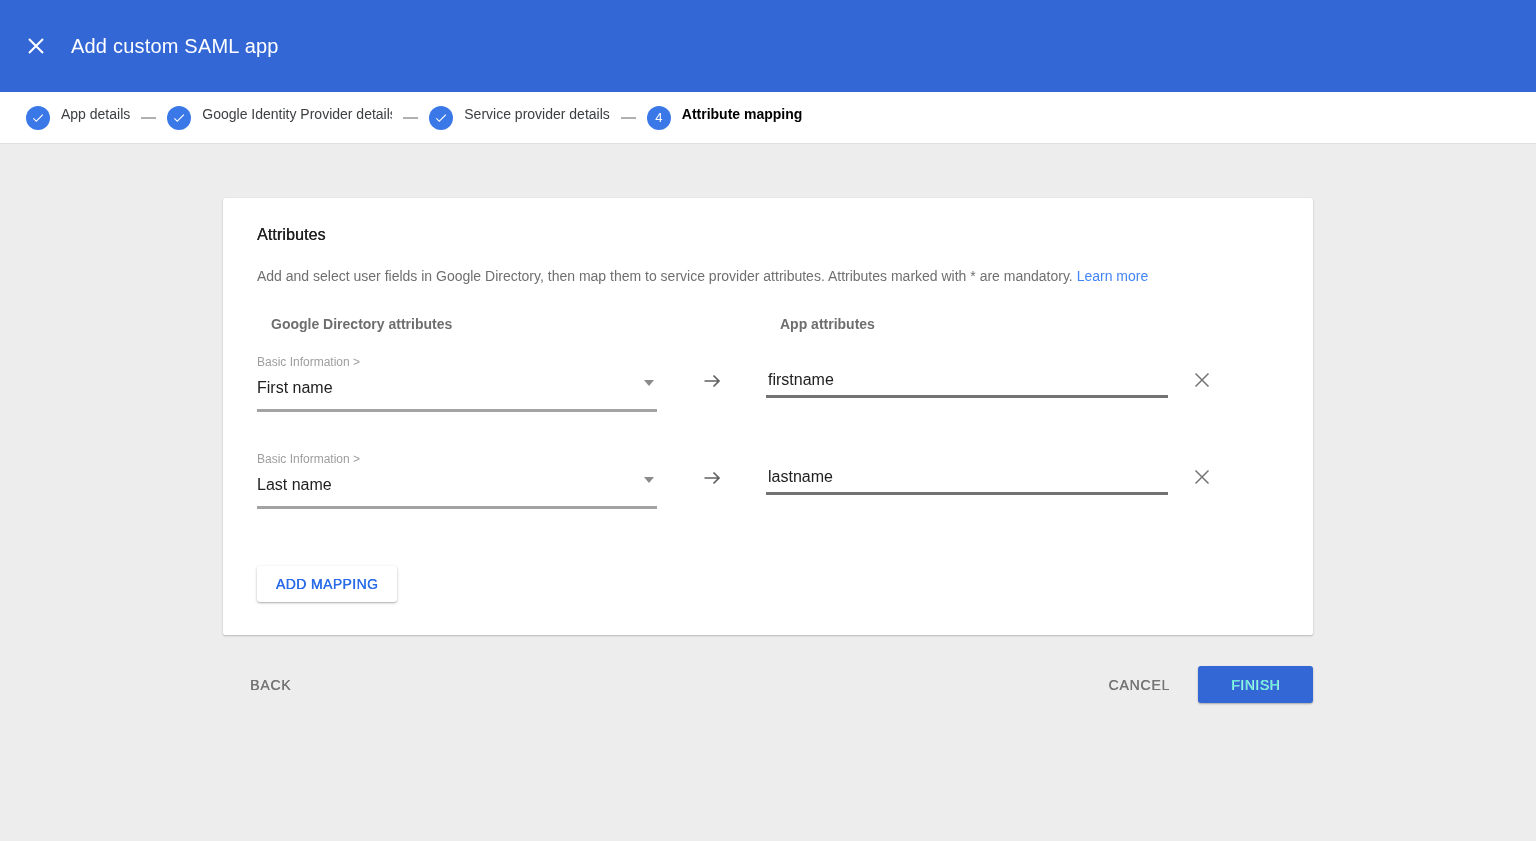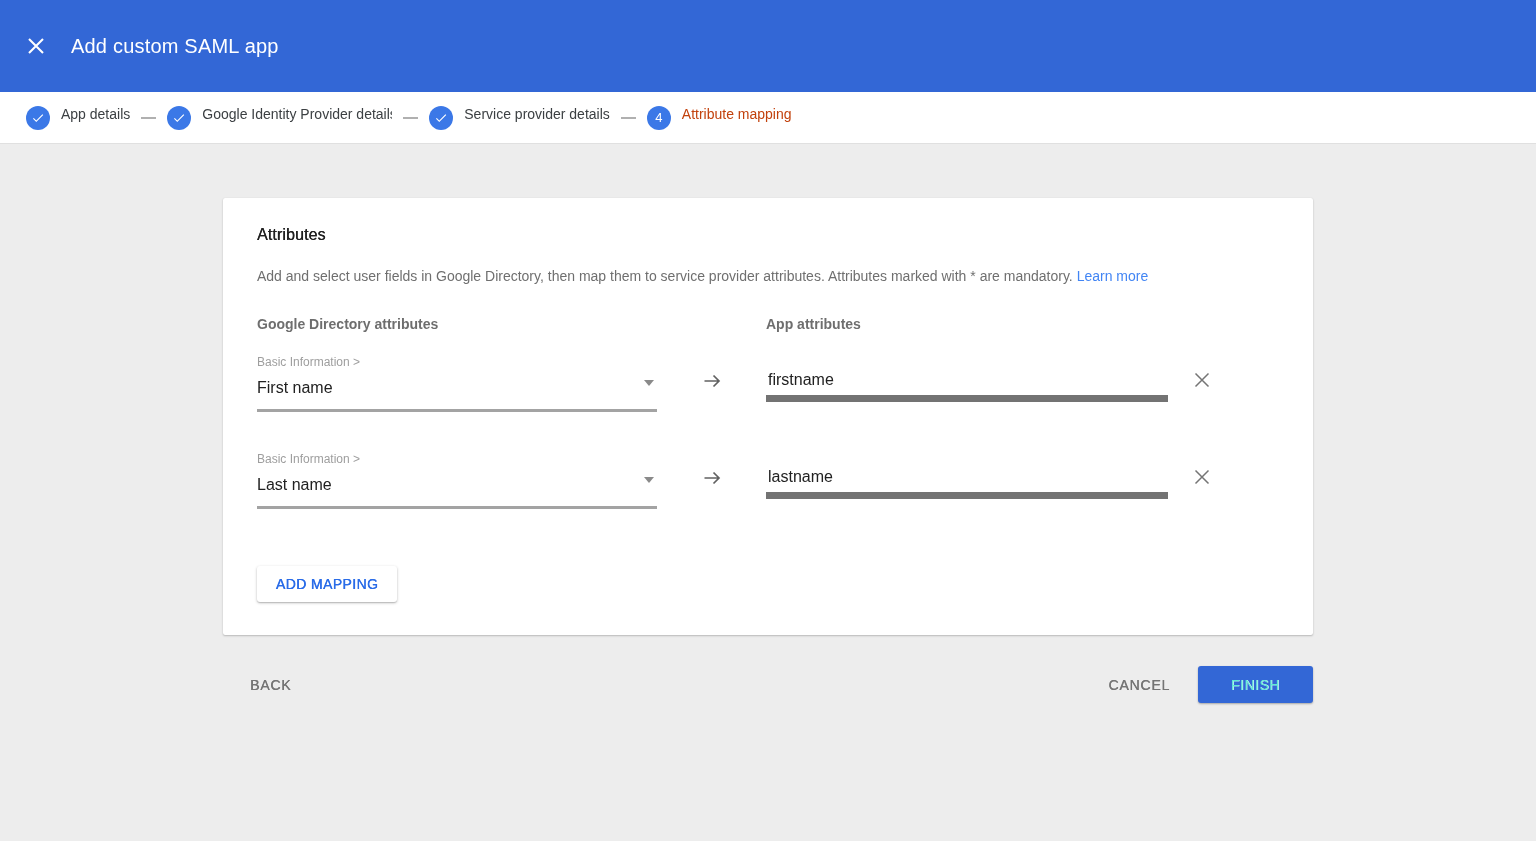--- a/index.html
+++ b/index.html
@@ -10,43 +10,43 @@
   .appbar { height:92px; background:#3367d6; display:flex; align-items:center; padding:0 25px; }
   .close-btn { width:22px; height:22px; cursor:pointer; display:flex; align-items:center; justify-content:center; }
   .appbar-title { color:#fff; font-size:20px; font-weight:400; margin-left:24px; letter-spacing:.2px; }
 
   .stepper { height:52px; background:#fff; display:flex; align-items:center; padding:0 26px; border-bottom:1px solid #e0e0e0; }
   .step { display:flex; align-items:flex-start; }
   .circle { width:24px; height:24px; border-radius:50%; background:#3b78e7; display:flex; align-items:center; justify-content:center; flex:none; }
   .circle .num { color:#fff; font-size:13px; }
   .step-label { margin-left:11px; font-size:14px; color:#3c4043; white-space:nowrap; }
   .step-label.clip { max-width:190px; overflow:hidden; }
-  .step.current .step-label { font-weight:normal; color:#c2410c; }
+  .step.current .step-label { font-weight:bold; color:#000000; }
   .dash { width:15px; height:2px; background:#b0b0b0; margin:0 11px; flex:none; }
 
   .card { width:1090px; margin:54px auto 0; background:#fff; border-radius:2px;
           box-shadow:0 1px 2px rgba(0,0,0,.22), 0 0 1px rgba(0,0,0,.1); padding:28px 34px 33px; }
   .card-title { font-size:16px; font-weight:normal; color:#212121; letter-spacing:.1px; }
   .card-desc { margin-top:24px; font-size:14px; color:#6f6f6f; }
   .card-desc a { color:#4285f4; text-decoration:none; }
 
   .grid { display:grid; grid-template-columns:400px 109px 402px 179px; }
-  .colheads { margin-top:32px; }
+  .colheads { margin-top:32px;margin-left:14px; }
   .colhead { font-size:14px; font-weight:bold; color:#6e6e6e; }
 
   .maprow { margin-top:23px; }
   .maprow + .maprow { margin-top:40px; }
   .dirselect { cursor:pointer; }
   .cat-label { font-size:12px; color:#9e9e9e; height:14px; line-height:14px; }
   .sel-valrow { display:flex; align-items:center; justify-content:space-between; margin-top:10px; padding-bottom:12px; border-bottom:3px solid #a3a3a3; }
   .sel-value { font-size:16px; color:#212121; line-height:18px; }
   .tri { width:0; height:0; border-left:5px solid transparent; border-right:5px solid transparent; border-top:6px solid #8a8a8a; margin-right:3px; margin-top:-10px; }
   .arrowcell { display:flex; justify-content:center; align-items:flex-start; }
   .arrowcell svg { margin-top:14px; }
-  .app-input { margin-top:16px; width:402px; border:none; border-bottom:7px solid #737373; font-family:"Liberation Sans",sans-serif; font-size:16px; color:#212121; padding:0 0 6px 2px; outline:none; background:transparent; }
+  .app-input { margin-top:16px; width:402px; border:none; border-bottom:3px solid #737373; font-family:"Liberation Sans",sans-serif; font-size:16px; color:#212121; padding:0 0 6px 2px; outline:none; background:transparent; }
   .xcell { padding-top:16px; }
   .remove-btn { margin-left:25px; width:18px; height:18px; cursor:pointer; display:block; }
 
   .add-mapping { margin-top:57px; width:140px; height:36px; background:#fff; border:none; border-radius:3px;
                  box-shadow:0 1px 3px rgba(0,0,0,.24), 0 1px 1px rgba(0,0,0,.12);
                  color:#2a6ce8; font-family:"Liberation Sans",sans-serif; font-size:14px; font-weight:normal;
                  text-shadow:0.4px 0 0 currentColor; letter-spacing:.4px; cursor:pointer; }
 
   .footer { width:1090px; margin:31px auto 0; display:flex; align-items:center; height:37px; }
   .text-btn { font-size:14px; color:#757575; letter-spacing:.8px; cursor:pointer; font-weight:normal; text-shadow:0.4px 0 0 currentColor;margin-left:46px; }

